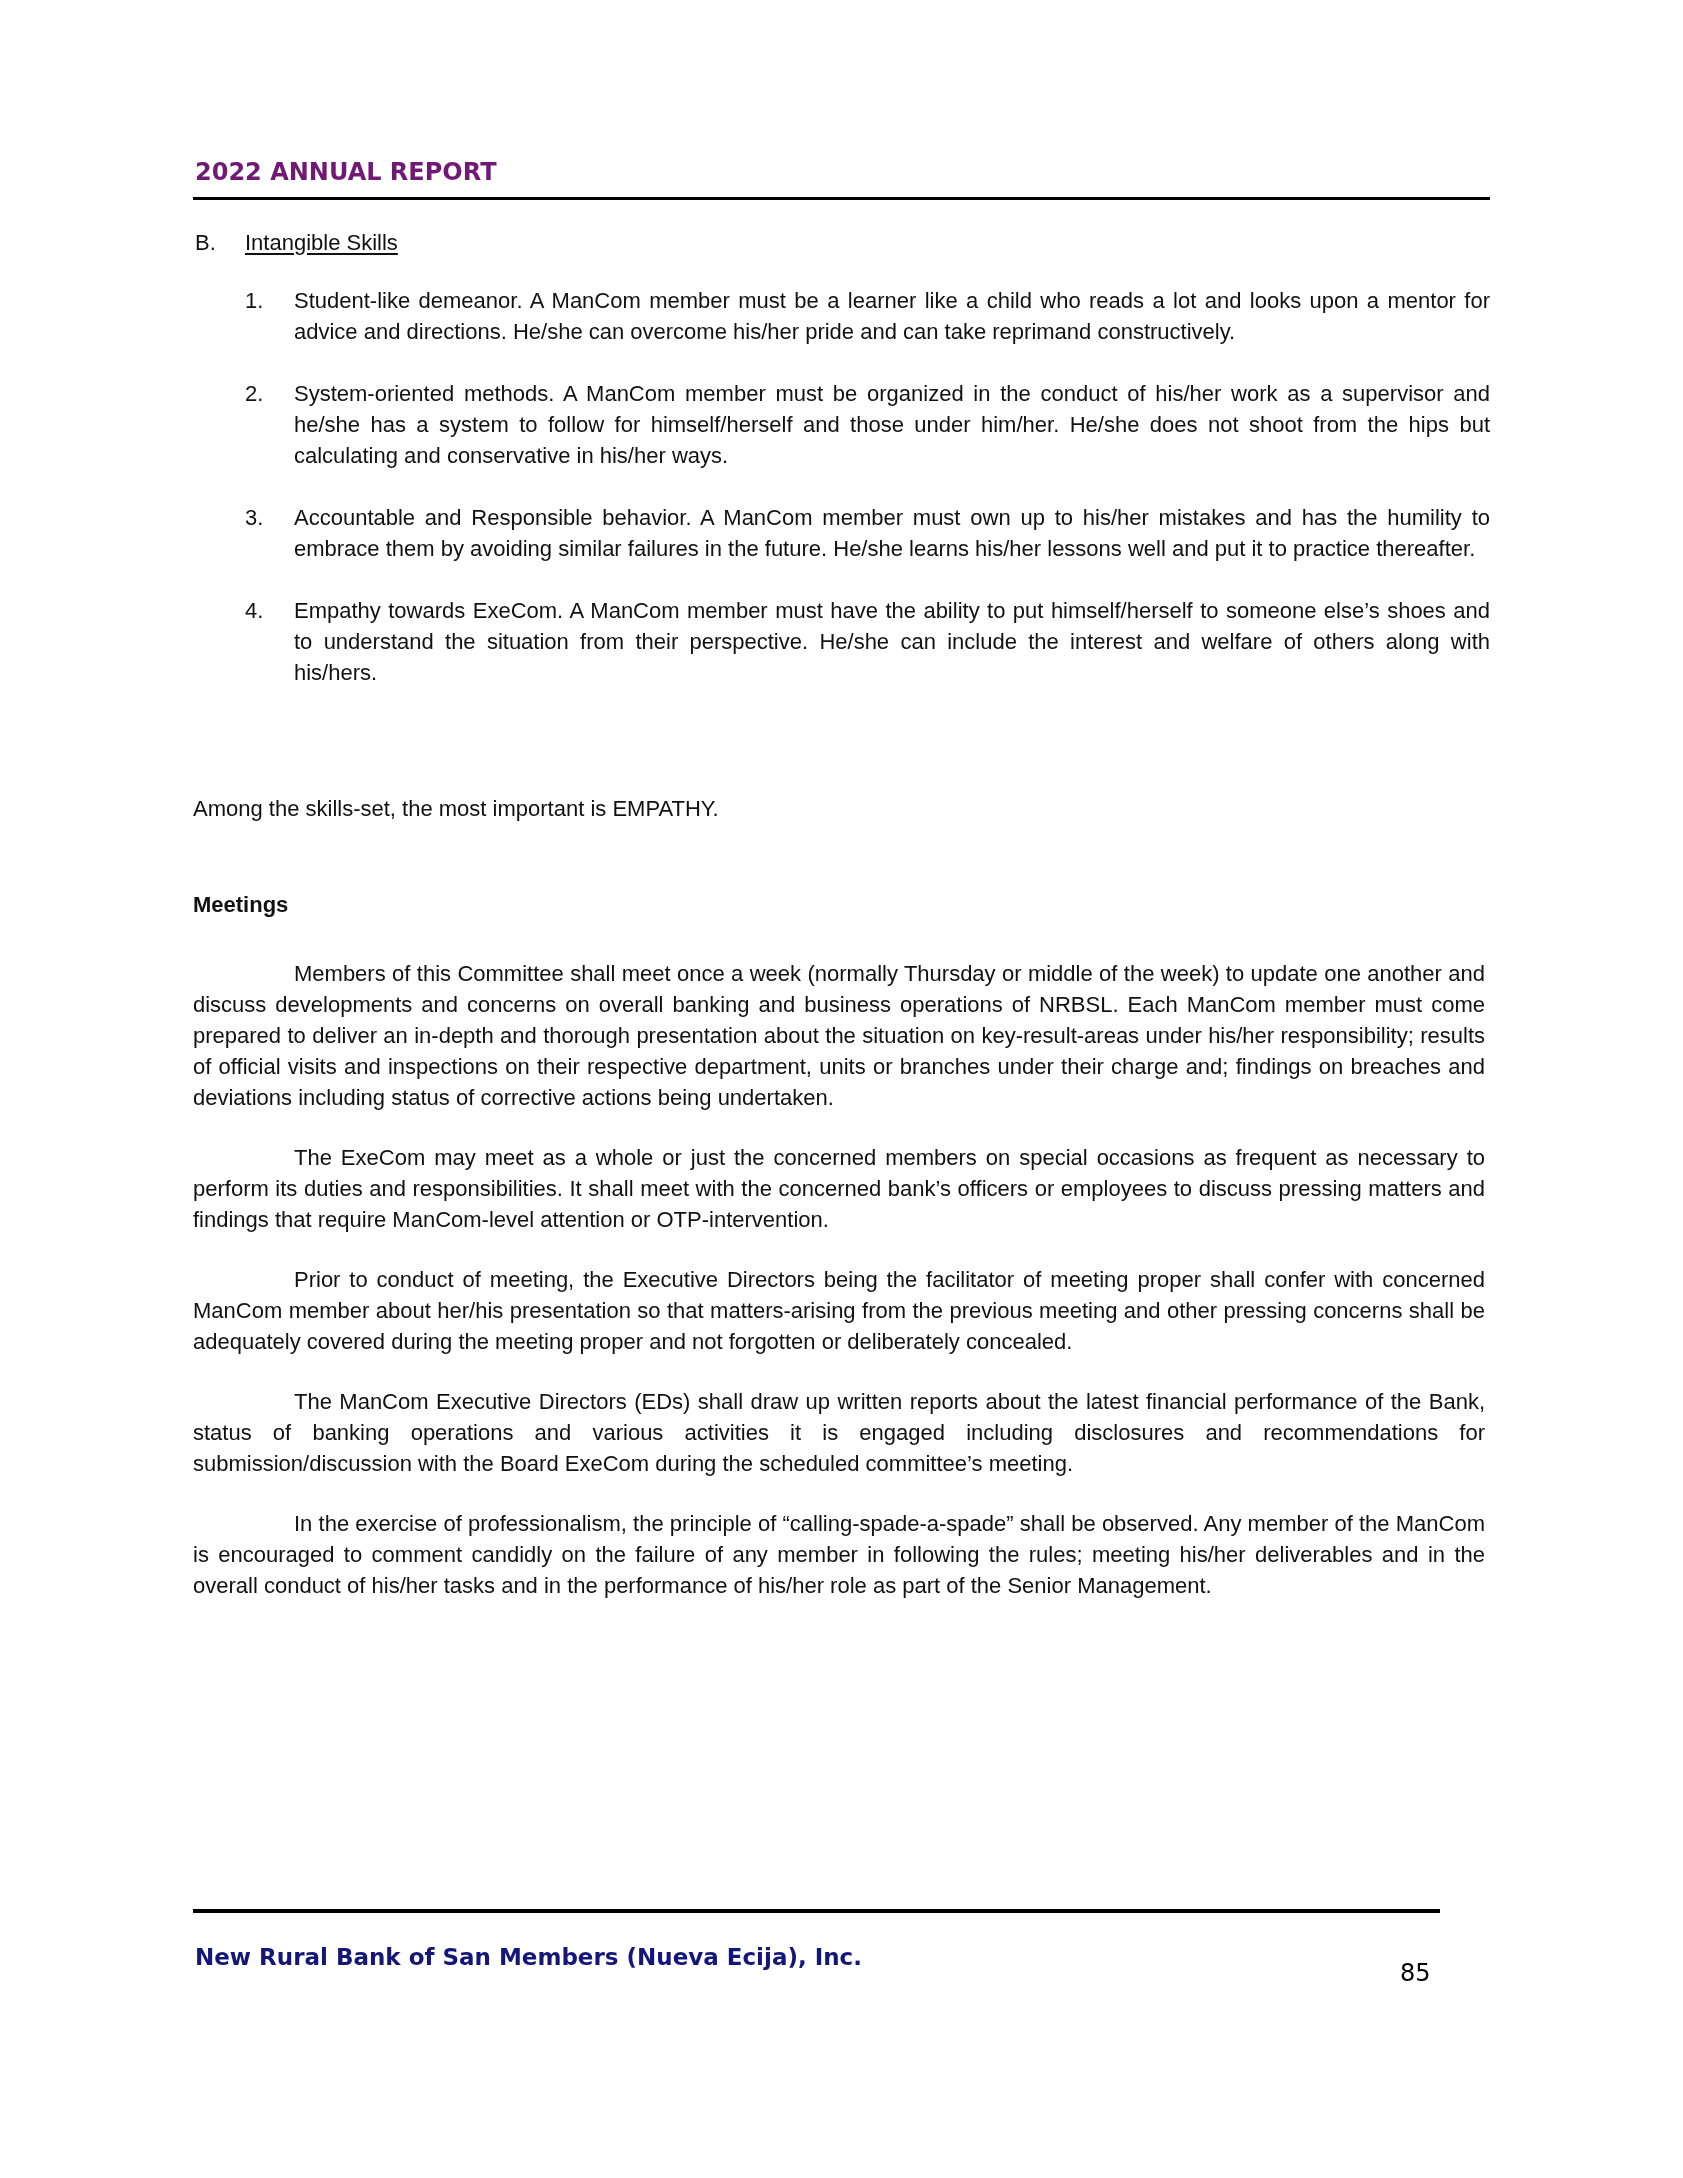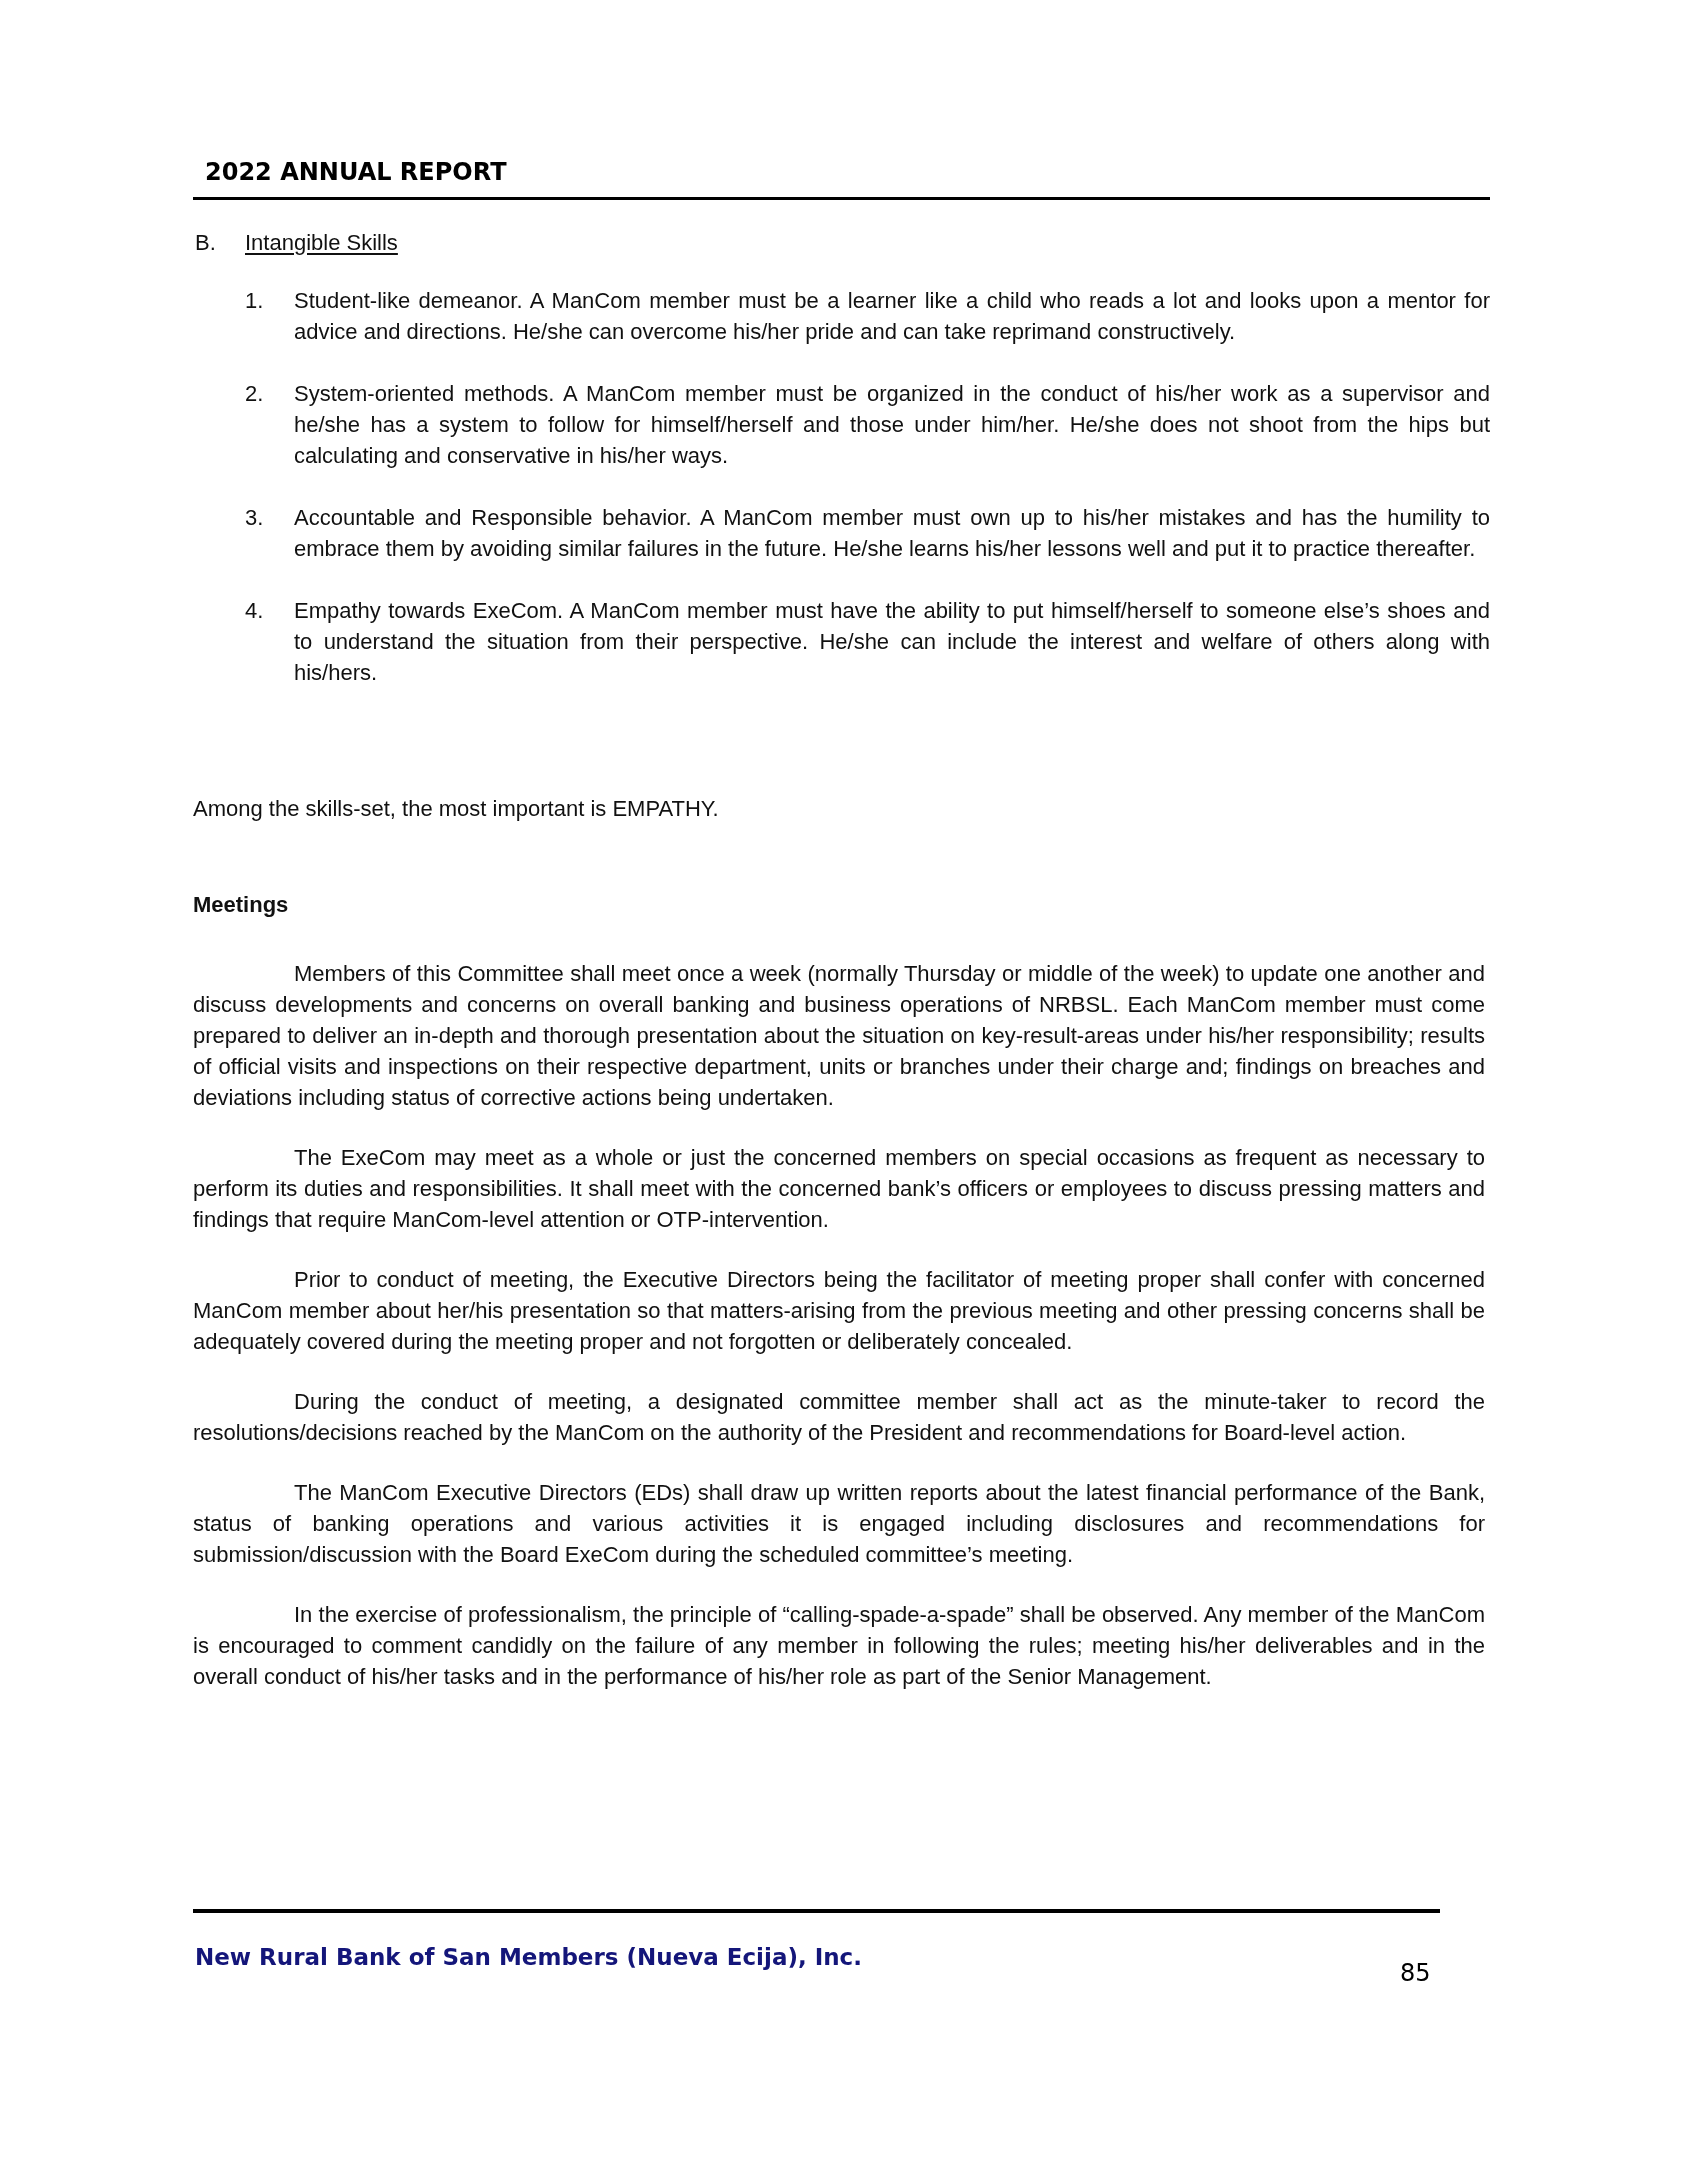--- a/index.html
+++ b/index.html
@@ -1,20 +1,20 @@
 <!DOCTYPE html>
 <html><head>
 <meta charset="utf-8">
 <style>
   html, body { margin: 0; padding: 0; background: #ffffff; }
   body { width: 1683px; height: 2178px; position: relative; overflow: hidden;
          font-family: "Liberation Sans", sans-serif; color: #111111; }
   .abs { position: absolute; }
-  .header-title { left: 205px; top: 156px; font-family: "DejaVu Sans", sans-serif; font-weight: bold;
-                  font-size: 24px; color: #000000; letter-spacing: 0px; line-height: 32px; }
+  .header-title { left: 195px; top: 156px; font-family: "DejaVu Sans", sans-serif; font-weight: bold;
+                  font-size: 24px; color: #701a75; letter-spacing: 0px; line-height: 32px; }
   .rule-top { left: 193px; top: 197px; width: 1297px; height: 3px; background: #000; }
   .rule-bottom { left: 193px; top: 1909px; width: 1247px; height: 4px; background: #000; }
   .footer-name { left: 195px; top: 1941px; font-family: "DejaVu Sans", sans-serif; font-weight: bold;
                  font-size: 23px; color: #14167a; line-height: 32px; }
   .footer-page { left: 1400px; top: 1941px; font-family: "DejaVu Sans", sans-serif; font-size: 24px;
                  color: #000000; line-height: 32px; margin-top: 16px; }
   .text { font-size: 22px; line-height: 31px; }
   .section-label { left: 195px; top: 227px; }
   .section-label .letter { display: inline-block; width: 50px; }
   .section-label .title { text-decoration: underline; text-underline-offset: 3px; }
@@ -58,21 +58,20 @@
 </div>
 
 <div class="abs text summary">Among the skills-set, the most important is EMPATHY.</div>
 
 <div class="abs text meetings-heading">Meetings</div>
 
 <div class="abs text paras">
   <p class="para">Members of this Committee shall meet once a week (normally Thursday or middle of the week) to update one another and discuss developments and concerns on overall banking and business operations of NRBSL. Each ManCom member must come prepared to deliver an in-depth and thorough presentation about the situation on key-result-areas under his/her responsibility; results of official visits and inspections on their respective department, units or branches under their charge and; findings on breaches and deviations including status of corrective actions being undertaken.</p>
   <p class="para">The ExeCom may meet as a whole or just the concerned members on special occasions as frequent as necessary to perform its duties and responsibilities. It shall meet with the concerned bank’s officers or employees to discuss pressing matters and findings that require ManCom-level attention or OTP-intervention.</p>
   <p class="para">Prior to conduct of meeting, the Executive Directors being the facilitator of meeting proper shall confer with concerned ManCom member about her/his presentation so that matters-arising from the previous meeting and other pressing concerns shall be adequately covered during the meeting proper and not forgotten or deliberately concealed.</p>
-  <p class="para">During the conduct of meeting, a designated committee member shall act as the minute-taker to record the resolutions/decisions reached by the ManCom on the authority of the President and recommendations for Board-level action.</p>
   <p class="para">The ManCom Executive Directors (EDs) shall draw up written reports about the latest financial performance of the Bank, status of banking operations and various activities it is engaged including disclosures and recommendations for submission/discussion with the Board ExeCom during the scheduled committee’s meeting.</p>
   <p class="para">In the exercise of professionalism, the principle of “calling-spade-a-spade” shall be observed. Any member of the ManCom is encouraged to comment candidly on the failure of any member in following the rules; meeting his/her deliverables and in the overall conduct of his/her tasks and in the performance of his/her role as part of the Senior Management.</p>
 </div>
 
 <div class="abs rule-bottom"></div>
 <div class="abs footer-name">New Rural Bank of San Members (Nueva Ecija), Inc.</div>
 <div class="abs footer-page">85</div>
 
 
 </body></html>

